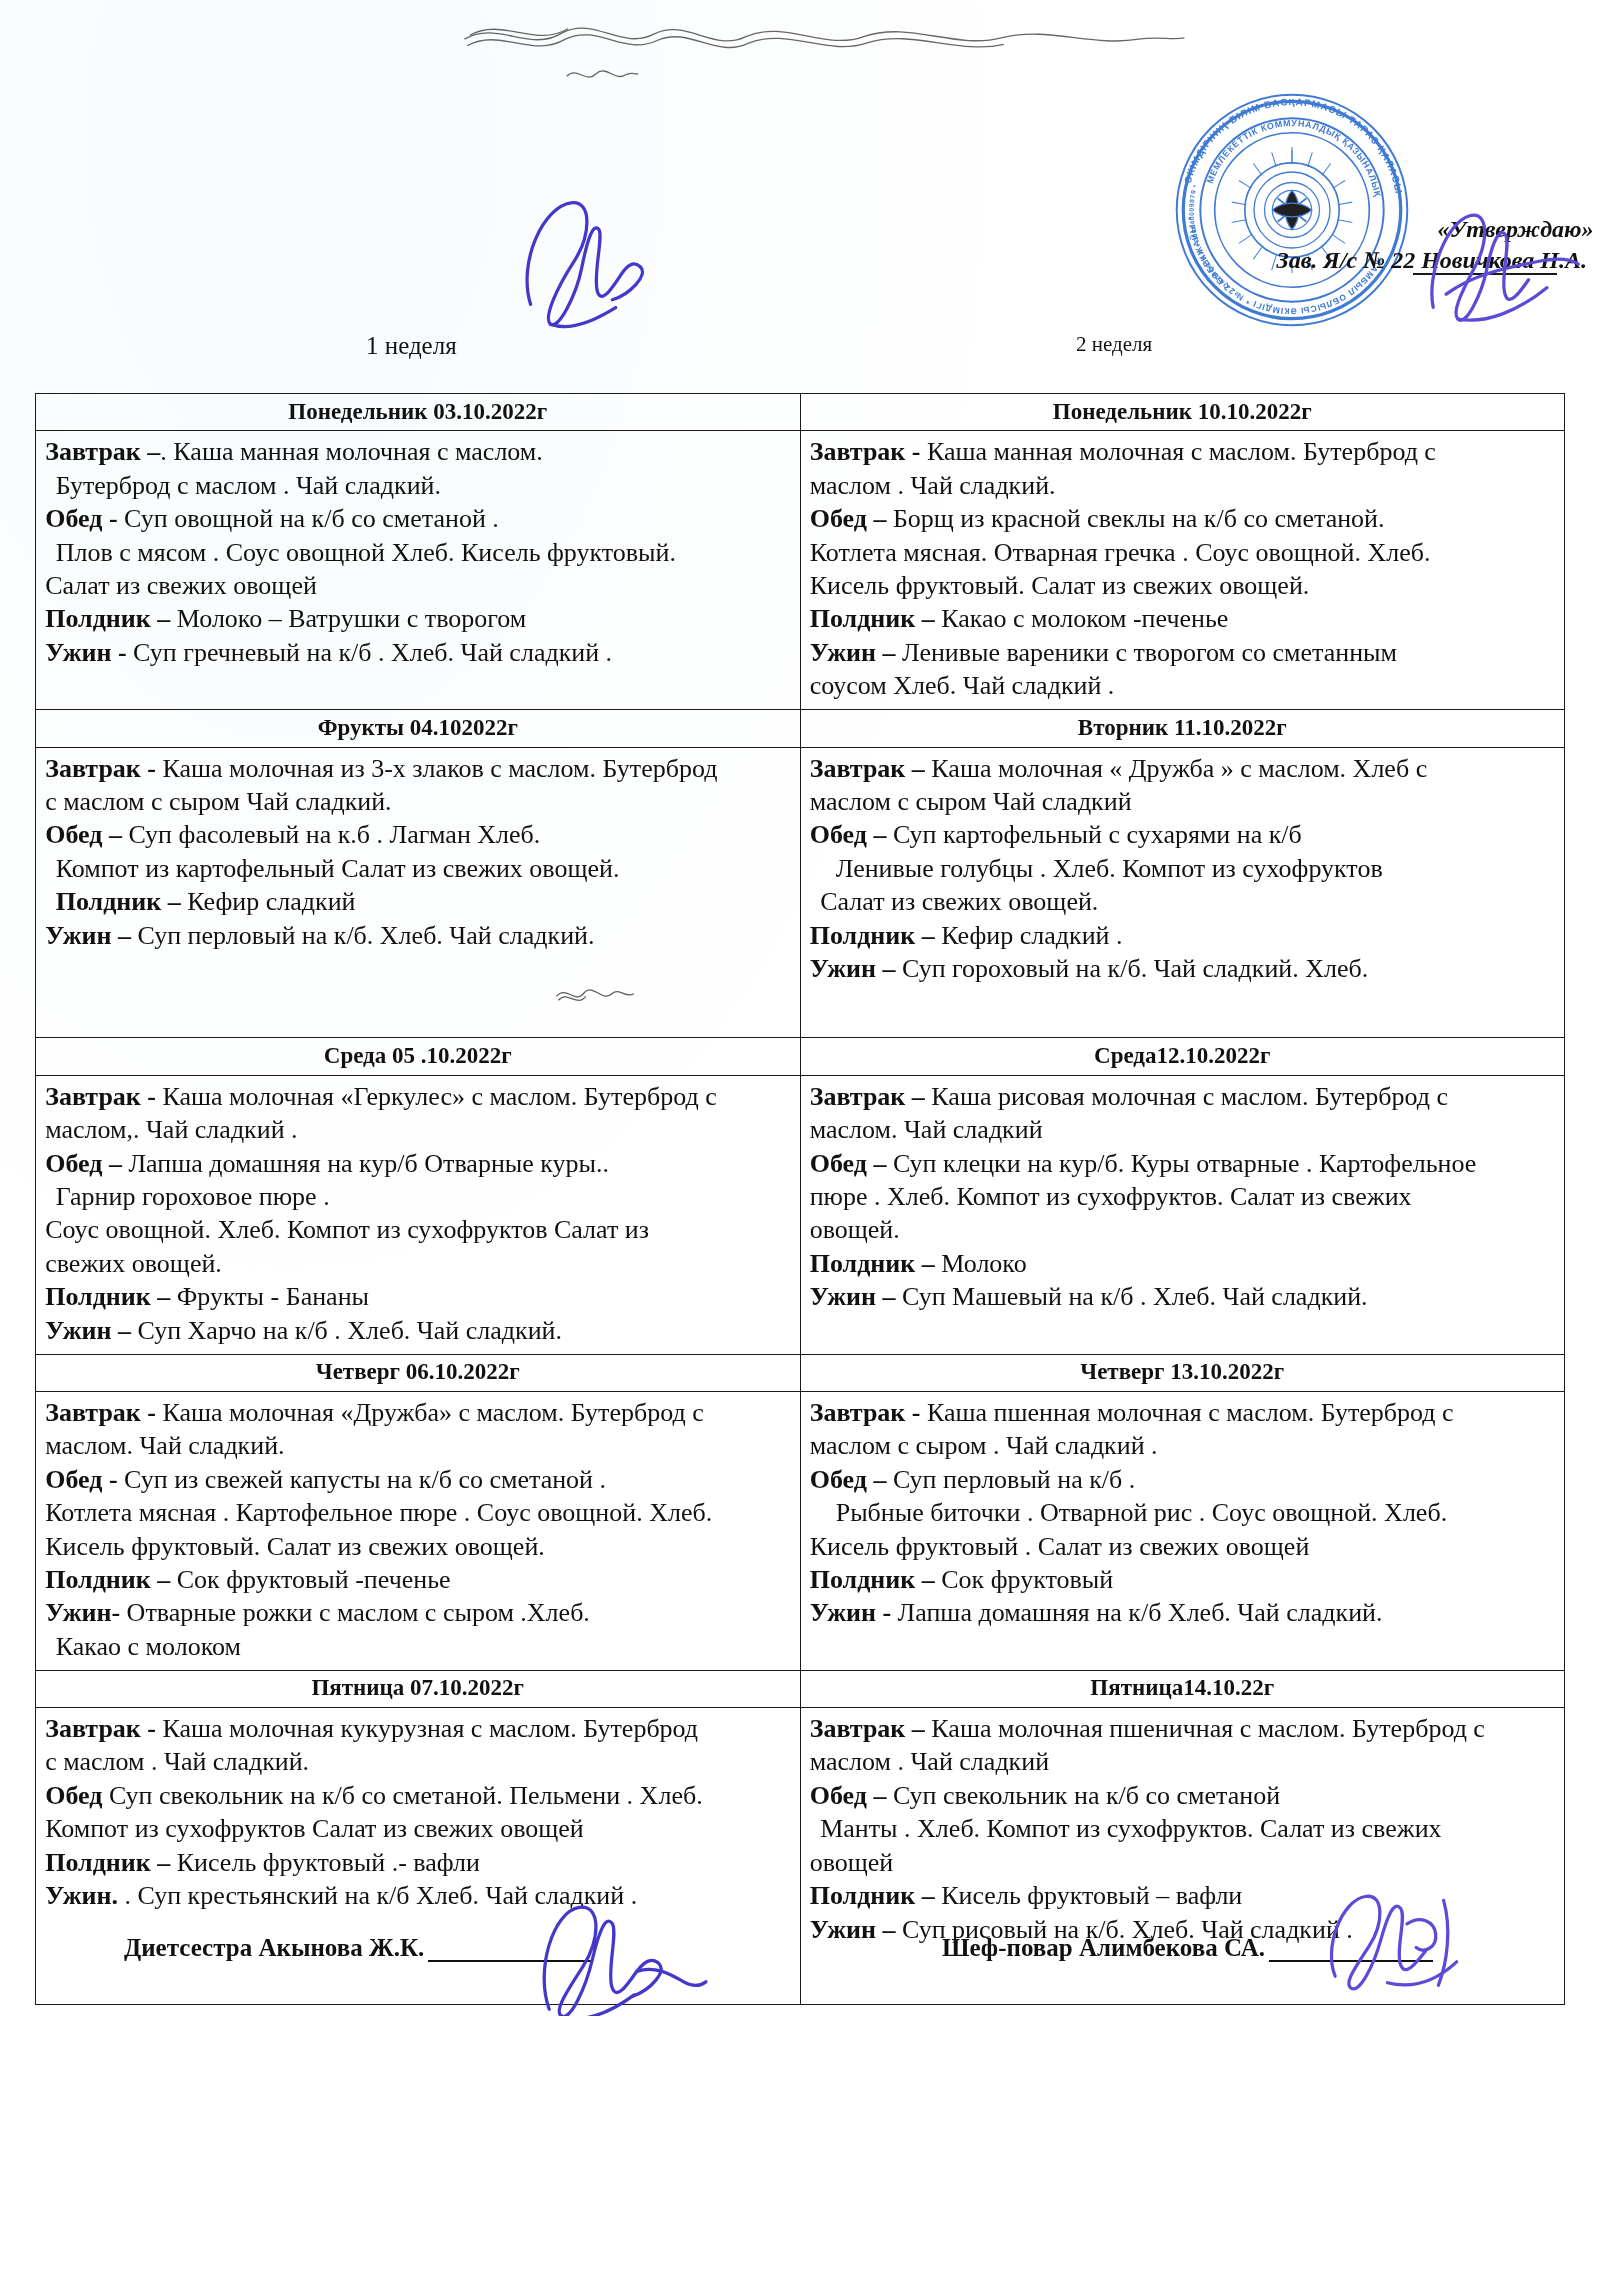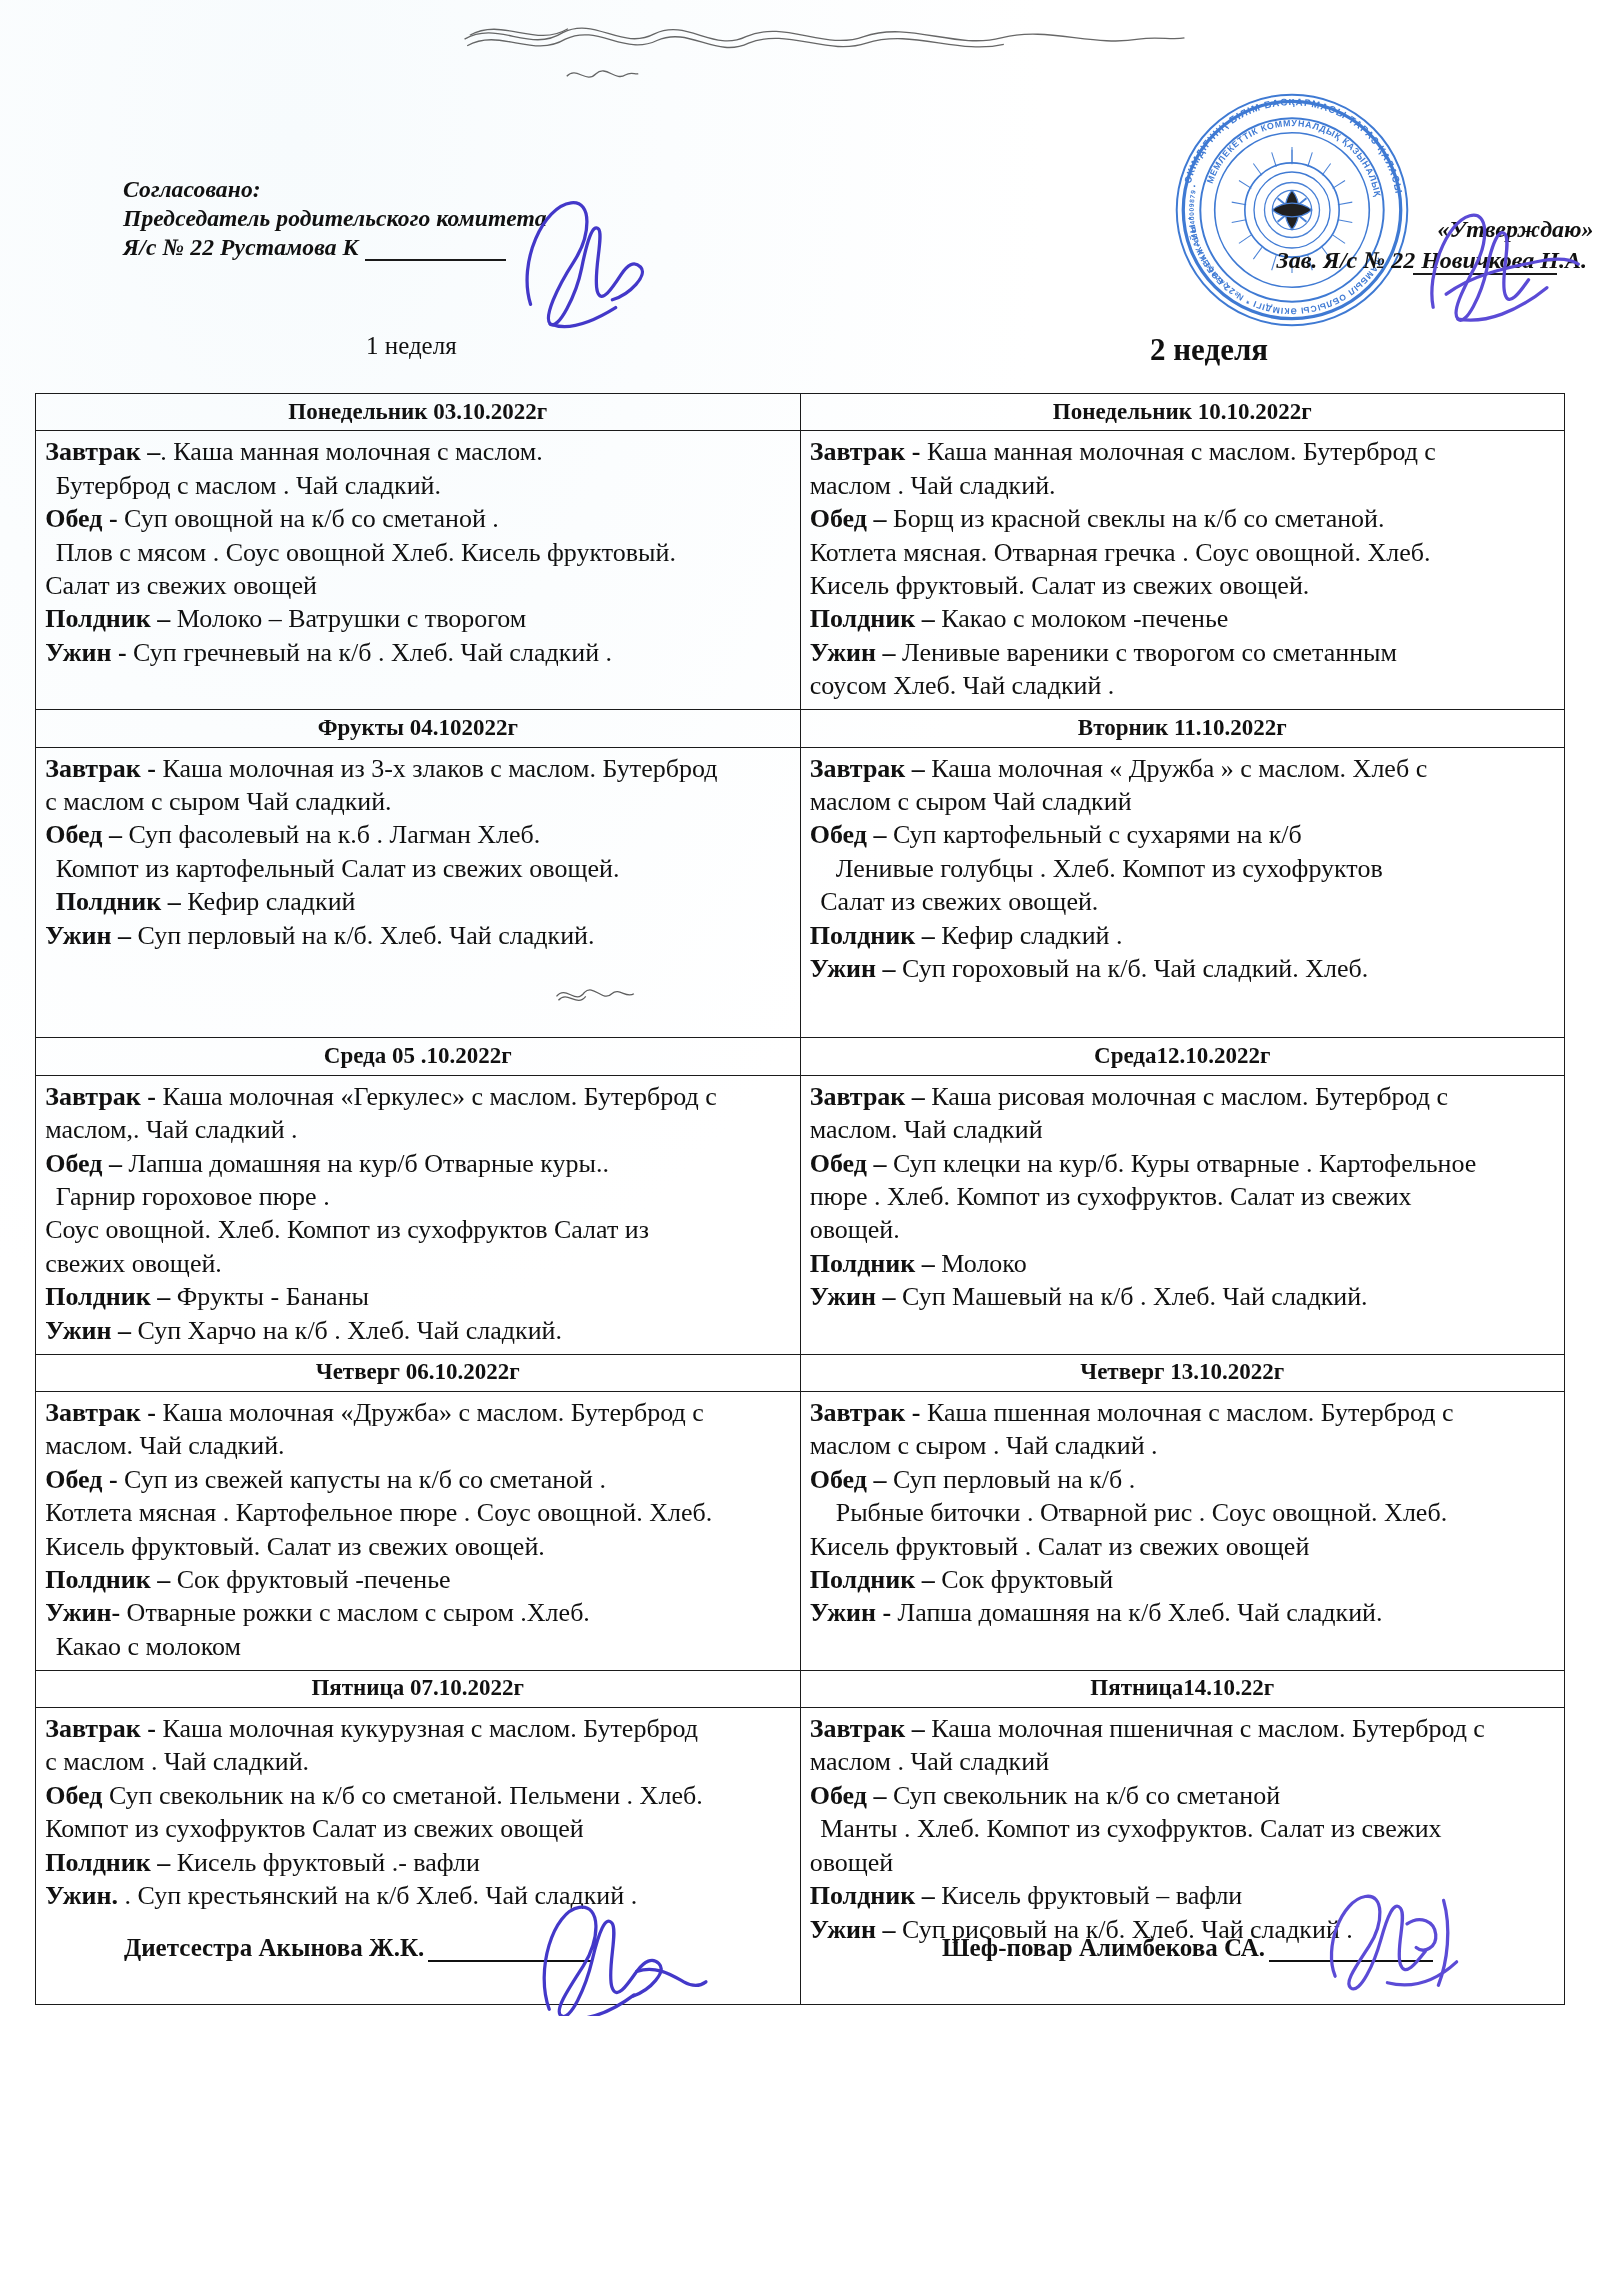--- a/index.html
+++ b/index.html
@@ -44,22 +44,22 @@
     font-size:24px;line-height:1.32;width:340px;
   }
   .title .l2{
     display:inline-block;border-bottom:2px solid #222;padding:0 2.6px 0.7px 2.6px;
   }
   .wk1{
     position:absolute;left:366px;top:332px;
     font-weight:normal;font-size:25px;
   }
   .wk2{
-    position:absolute;left:1150px;top:332px;
-    font-weight:bold;font-size:31px;
+    position:absolute;left:1076px;top:332px;
+    font-weight:normal;font-size:21px;
   }
   
   .tbl{
     position:absolute;left:35px;top:393px;
     width:1530px;
     border-collapse:collapse;
     table-layout:fixed;
   }
   .tbl td{
     border:1.3px solid #1b1b1b;
@@ -122,28 +122,20 @@
       <path d="M5,22 C20,6 35,34 50,18 C65,4 80,30 95,20 C105,14 110,20 115,18"></path>
     </g>
   </svg>
   <svg class="smudge" style="left:553px;top:982px;width:85px;height:26px;" viewBox="0 0 130 40" width="85" height="26">
     <g stroke="#111" stroke-width="2" fill="none" opacity="0.9">
       <path d="M5,22 C20,4 34,36 48,16 C62,2 76,32 90,18 C102,8 112,26 124,18"></path>
       <path d="M8,28 C22,12 36,40 50,22"></path>
     </g>
   </svg>
 
-  <div class="hdr-left">
-    <div>Согласовано:</div>
-    <div>Председатель родительского комитета</div>
-    <div>
-      <span>Я/с № 22    Рустамова К</span>
-      <span class="sig-line" style="width:141px;height:22px;"></span>
-    </div>
-  </div>
 
   <svg class="ink" style="left:452px;top:183px;width:216px;height:151px;" viewBox="0 0 330 230" width="216" height="151">
     <g fill="none" stroke="#4338c9" stroke-width="5" stroke-linecap="round">
       <path d="M120,185 C100,120 140,35 182,30 C215,26 212,80 186,120
                C160,160 140,205 150,215 C162,226 190,170 198,130
                C206,90 215,60 224,70 C232,80 215,140 222,165
                C228,186 245,160 258,140 C268,125 278,118 288,128
                C300,140 272,170 245,178"></path>
       <path d="M150,215 C175,225 210,215 250,190"></path>
     </g>

